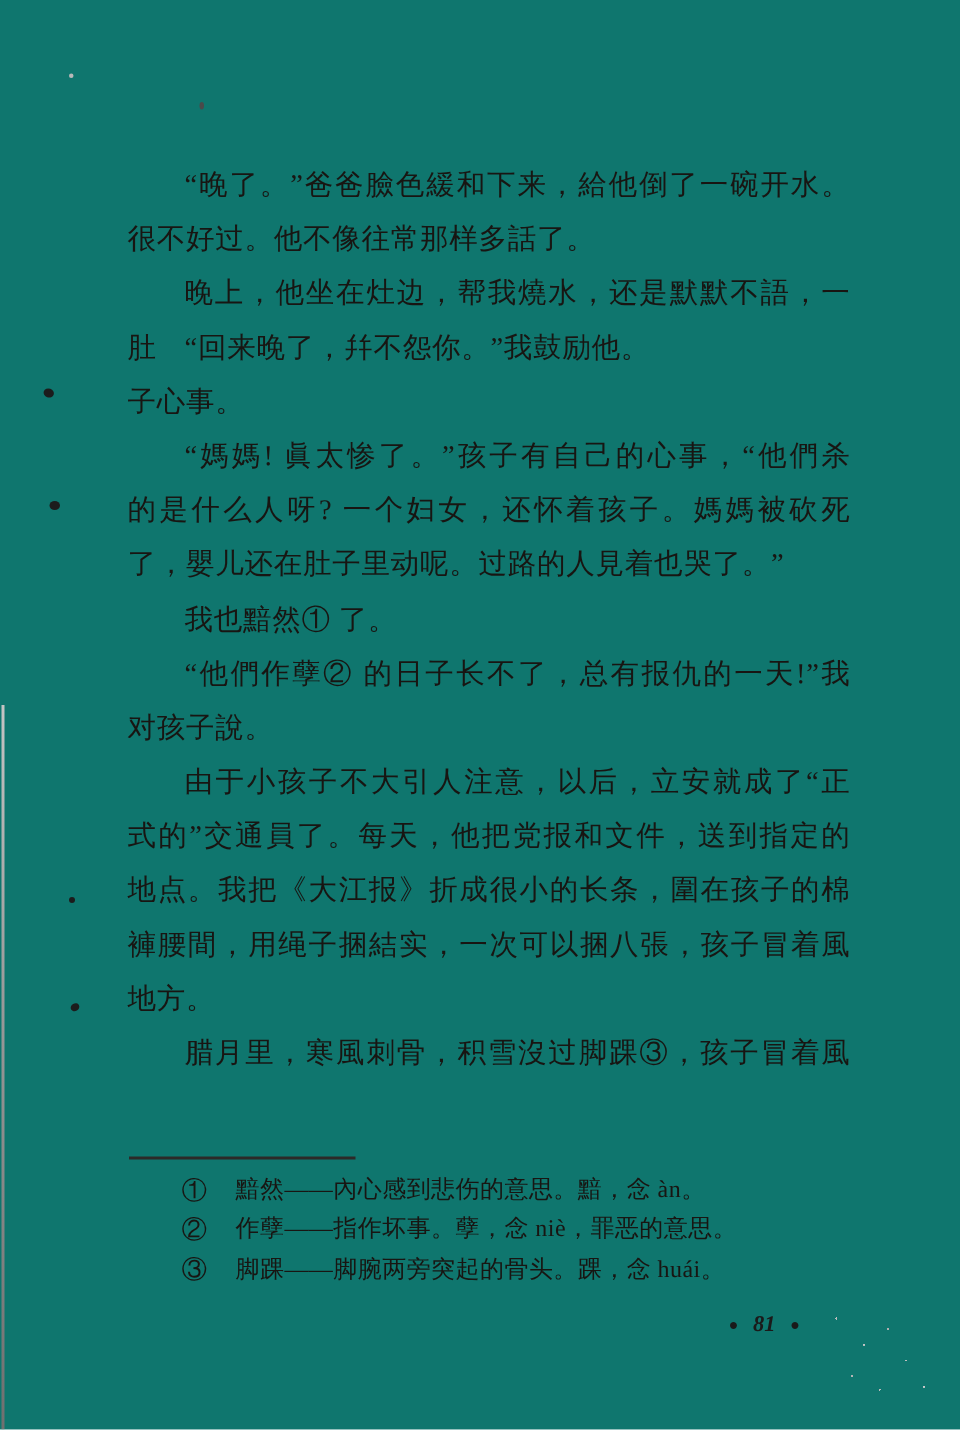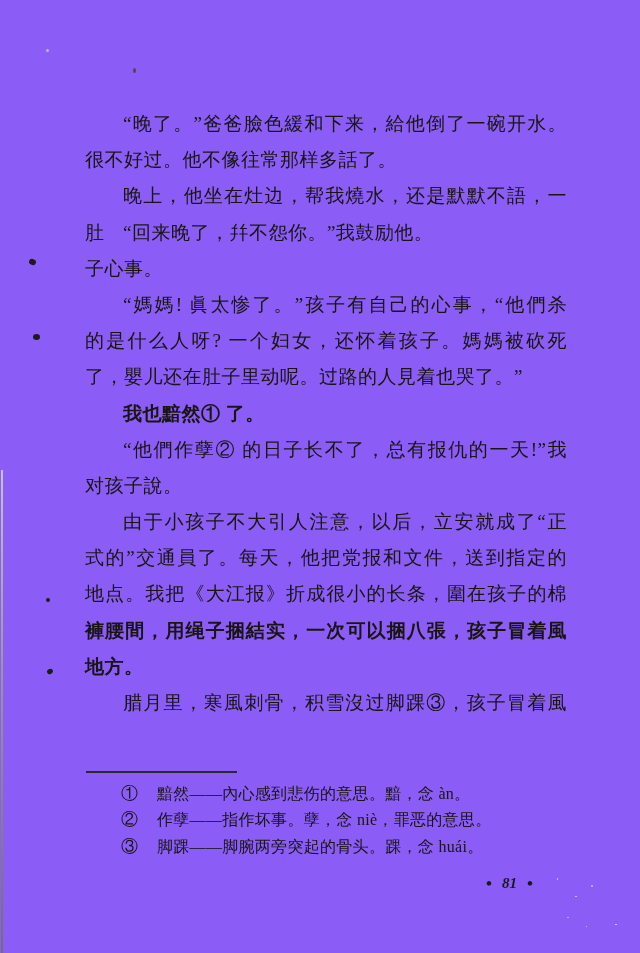--- a/index.html
+++ b/index.html
@@ -4,21 +4,21 @@
 <style>
   html, body {
     margin: 0;
     padding: 0;
     background: #ffffff;
   }
   .page {
     position: relative;
     width: 640px;
     height: 953px;
-    background: #8b5cf6;
+    background: #0f766e;
     overflow: hidden;
     font-family: "Liberation Serif", "DejaVu Serif", serif;
     color: #181512;
   }
   
   .body-text {
     position: absolute;
     left: 85px;
     top: 106px;
     width: 482px;
@@ -34,21 +34,21 @@
   }
   .line.full {
     white-space: normal;
     text-align: justify;
     text-align-last: justify;
   }
   .line.in {
     text-indent: 2em;
   }
   .line.heavy {
-    font-weight: bold;
+    font-weight: normal;
   }
   
   .fn-rule {
     position: absolute;
     left: 86px;
     top: 771px;
     width: 151px;
     height: 2px;
     background: #2c2a28;
   }

